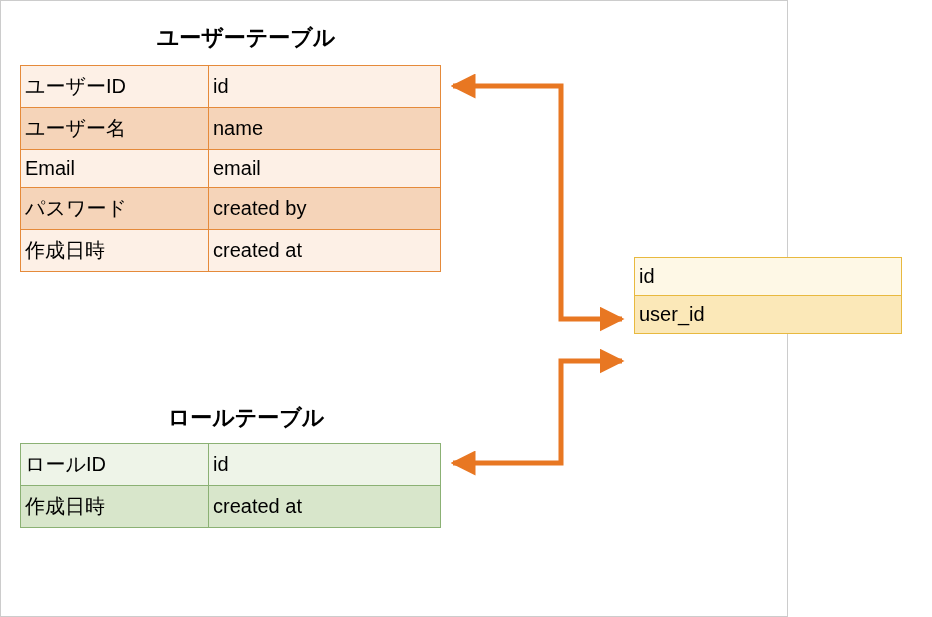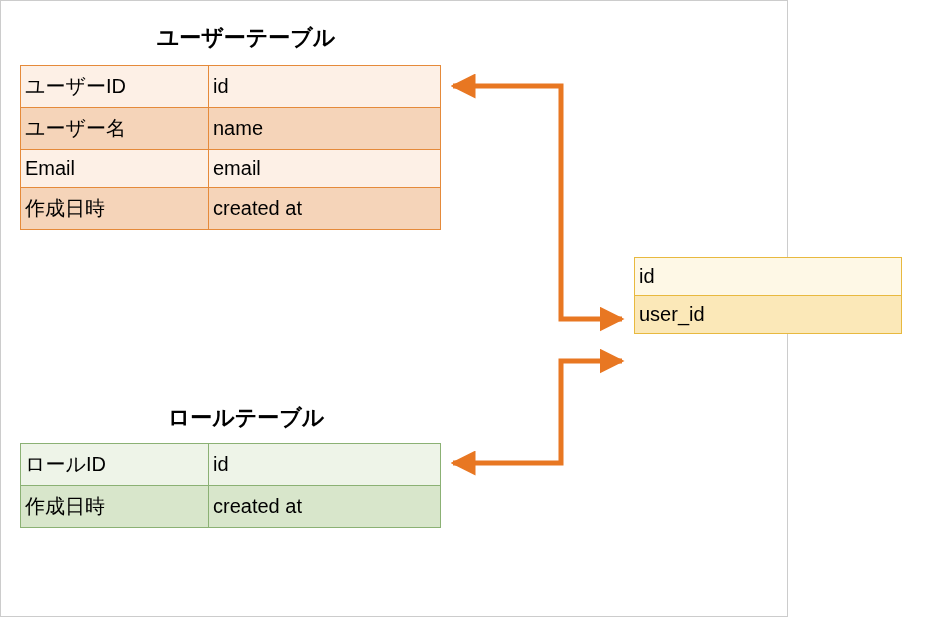--- a/index.html
+++ b/index.html
@@ -64,20 +64,24 @@
     </tr>
     <tr>
       <td>ユーザー名</td>
       <td>name</td>
     </tr>
     <tr>
       <td>Email</td>
       <td>email</td>
     </tr>
     <tr>
+      <td>パスワード</td>
+      <td>created by</td>
+    </tr>
+    <tr>
       <td>作成日時</td>
       <td>created at</td>
     </tr>
   </tbody>
     </table>
 
   <div class="table-title" style="left:130px; top:402px; width:230px;">ロールテーブル</div>
 
   <table id="role-table" class="tbl" style="left:19px; top:442px; width:420px;">
     <colgroup>

